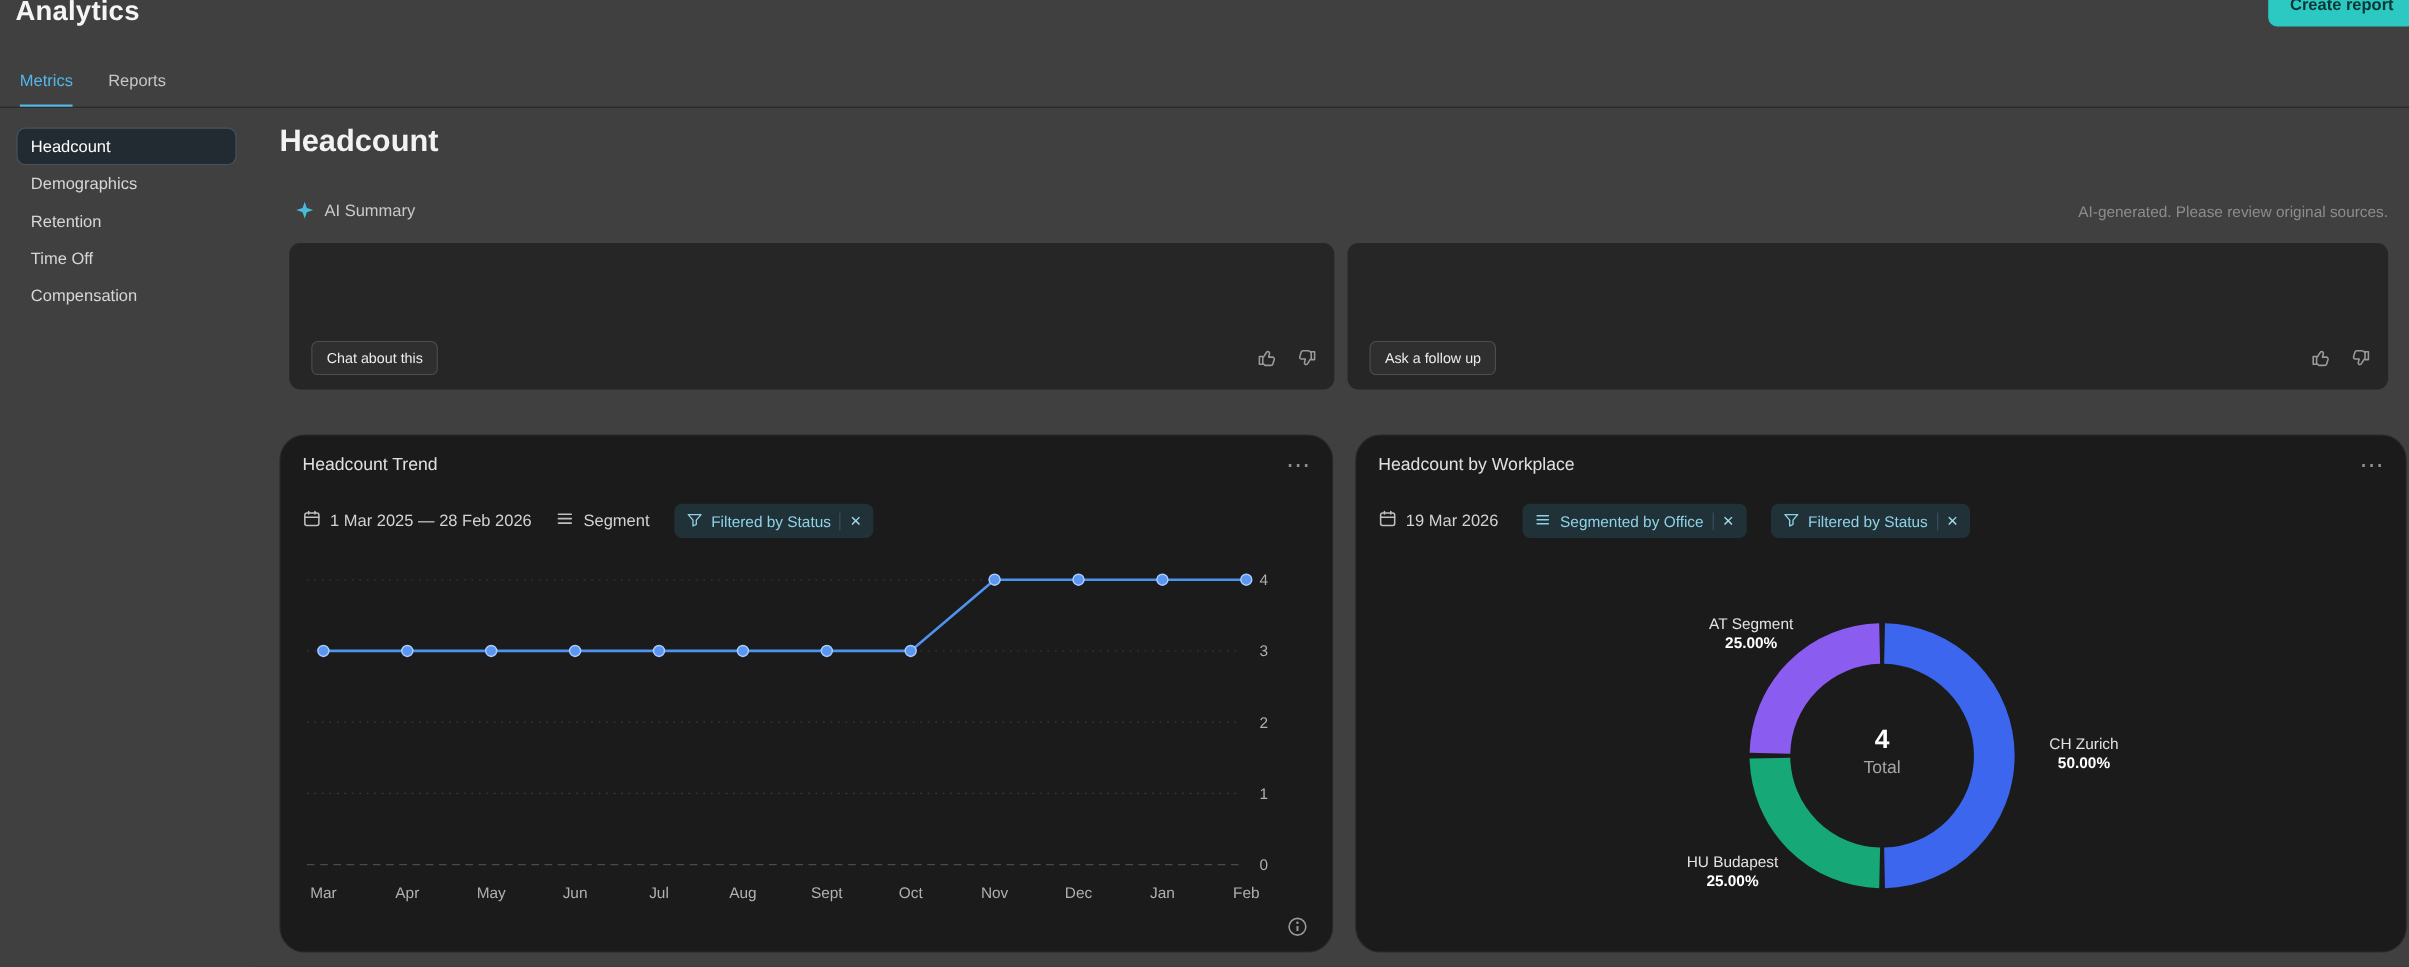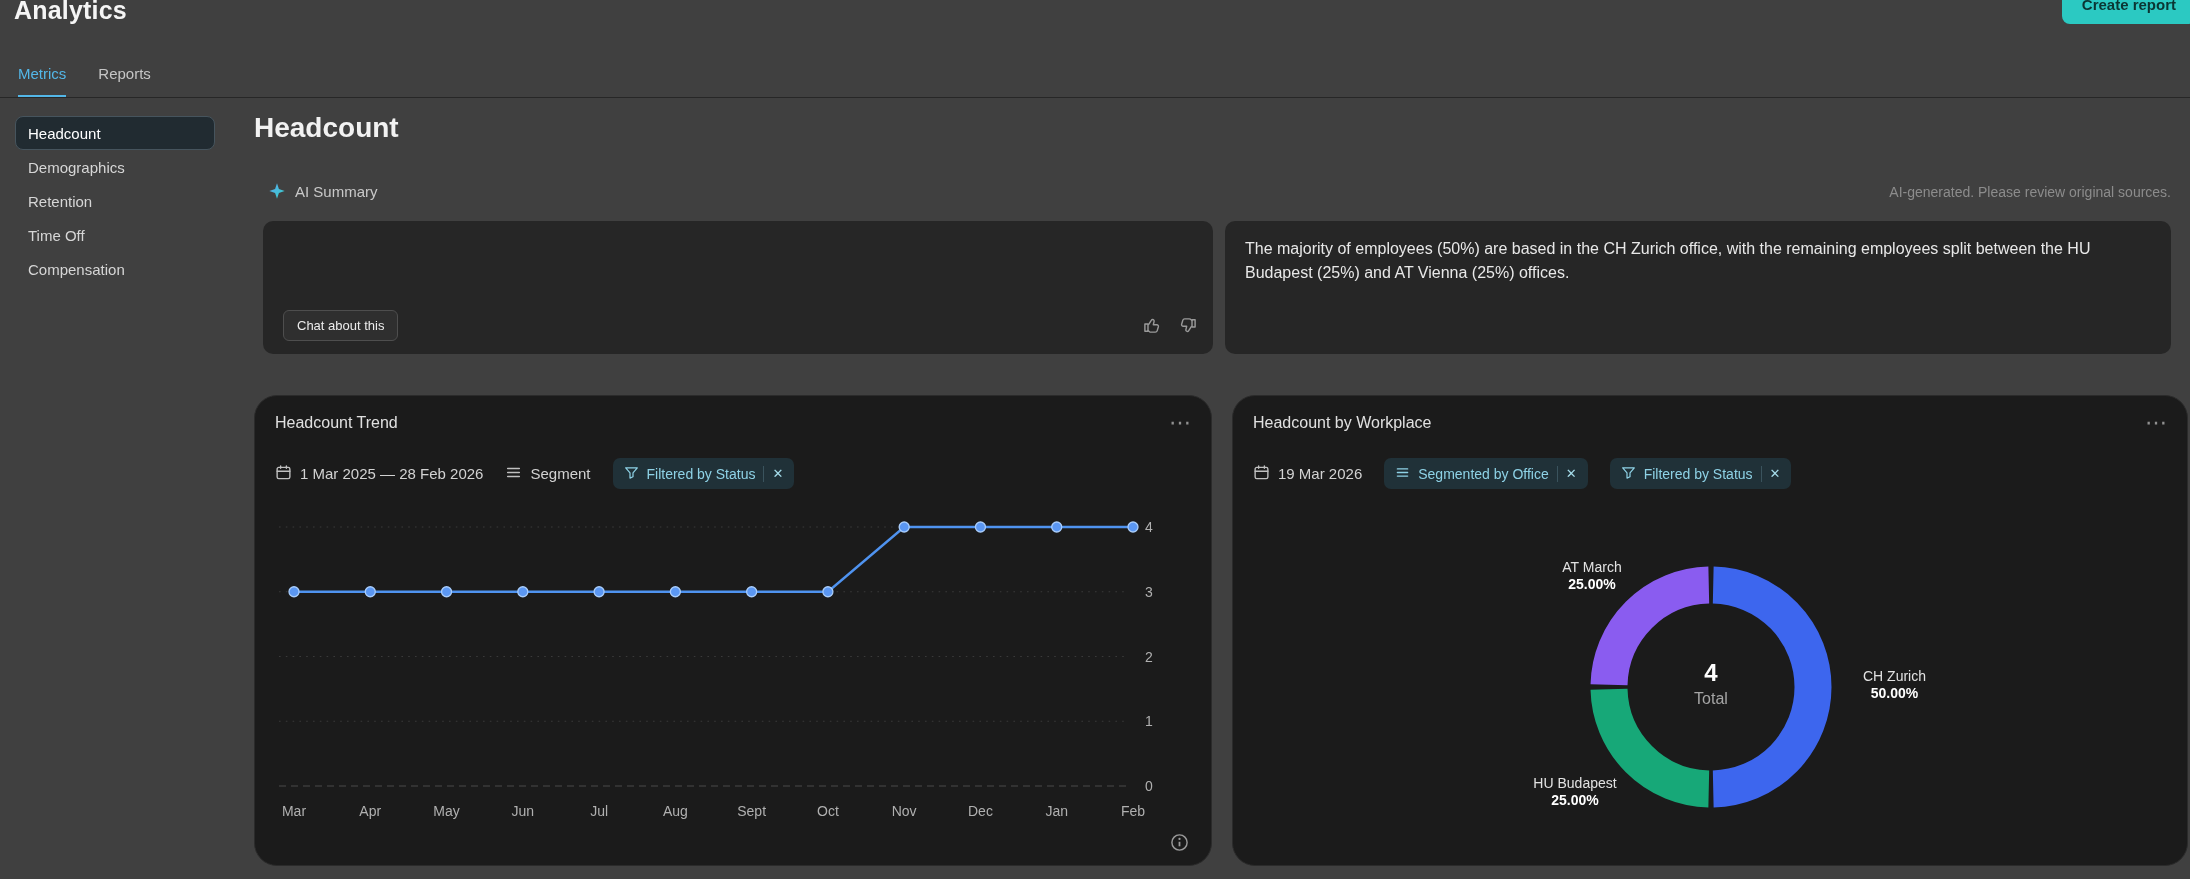--- a/index.html
+++ b/index.html
@@ -136,21 +136,39 @@
                   <rect x="1.6" y="6.8" width="2.6" height="6"></rect>
               <path d="M4.2 12.3 L5.6 13.3 C5.9 13.5 6.2 13.6 6.6 13.6 L10.4 13.6 C11.1 13.6 11.7 13.15 11.9 12.5 L12.95 9.1 C13.2 8.2 12.55 7.3 11.6 7.3 L8.7 7.3 L9.35 4.55 C9.55 3.75 8.95 3 8.1 3 C7.7 3 7.3 3.2 7.1 3.55 L4.8 7.1"></path>
                 </g>
               </svg>
           </span>
         </div>
       </div>
     </section>
 
     <section class="sum-card sum-right">
-      <p class="sum-text">The majority of employees (50%) are based in the CH Zurich office, with the remaining employees split between the HU Budapest (25%) and AT Vienna (25%) offices.</p>
+      <div class="sum-footer">
+        <button class="sum-action">Ask a follow up</button>
+        <div class="thumbs">
+          <span class="thumb">
+            <svg viewBox="0 0 16 16" fill="none" stroke="#9a9a9a" stroke-width="1.2" stroke-linejoin="round" stroke-linecap="round">
+              <rect x="1.6" y="6.8" width="2.6" height="6"></rect>
+              <path d="M4.2 12.3 L5.6 13.3 C5.9 13.5 6.2 13.6 6.6 13.6 L10.4 13.6 C11.1 13.6 11.7 13.15 11.9 12.5 L12.95 9.1 C13.2 8.2 12.55 7.3 11.6 7.3 L8.7 7.3 L9.35 4.55 C9.55 3.75 8.95 3 8.1 3 C7.7 3 7.3 3.2 7.1 3.55 L4.8 7.1"></path>
+              </svg>
+          </span>
+          <span class="thumb">
+            <svg viewBox="0 0 16 16" fill="none" stroke="#9a9a9a" stroke-width="1.2" stroke-linejoin="round" stroke-linecap="round">
+              <g transform="rotate(180 8 8)">
+                  <rect x="1.6" y="6.8" width="2.6" height="6"></rect>
+              <path d="M4.2 12.3 L5.6 13.3 C5.9 13.5 6.2 13.6 6.6 13.6 L10.4 13.6 C11.1 13.6 11.7 13.15 11.9 12.5 L12.95 9.1 C13.2 8.2 12.55 7.3 11.6 7.3 L8.7 7.3 L9.35 4.55 C9.55 3.75 8.95 3 8.1 3 C7.7 3 7.3 3.2 7.1 3.55 L4.8 7.1"></path>
+                </g>
+              </svg>
+          </span>
+        </div>
+      </div>
     </section>
 
     <section class="chart-card chart-left">
       <div class="card-head">
         <div class="card-title">Headcount Trend</div>
         <div class="dots-menu">⋯</div>
       </div>
       <div class="filter-row">
         <div class="filter-item">
           <span>
@@ -274,21 +292,21 @@
       <svg class="donut-svg" viewBox="0 0 264 264">
           <path d="M 134.22511827352523 30.024273237849272 A 102 102 0 0 1 134.22511827352523 233.9757267621507" fill="none" stroke="#3d66ee" stroke-width="37"></path>
           <path d="M 129.77488172647475 233.9757267621507 A 102 102 0 0 1 30.024273237849272 134.2251182735252" fill="none" stroke="#17a878" stroke-width="37"></path>
           <path d="M 30.024273237849272 129.77488172647477 A 102 102 0 0 1 129.7748817264748 30.024273237849272" fill="none" stroke="#8a5cf0" stroke-width="37"></path>
         </svg>
       <div class="donut-center">
         <div class="donut-value">4</div>
         <div class="donut-label">Total</div>
       </div>
       <div class="pie-label lbl-vienna">
-        <div class="pl-name">AT March</div>
+        <div class="pl-name">AT Segment</div>
         <div class="pl-pct">25.00%</div>
       </div>
       <div class="pie-label lbl-zurich">
         <div class="pl-name">CH Zurich</div>
         <div class="pl-pct">50.00%</div>
       </div>
       <div class="pie-label lbl-budapest">
         <div class="pl-name">HU Budapest</div>
         <div class="pl-pct">25.00%</div>
       </div>

